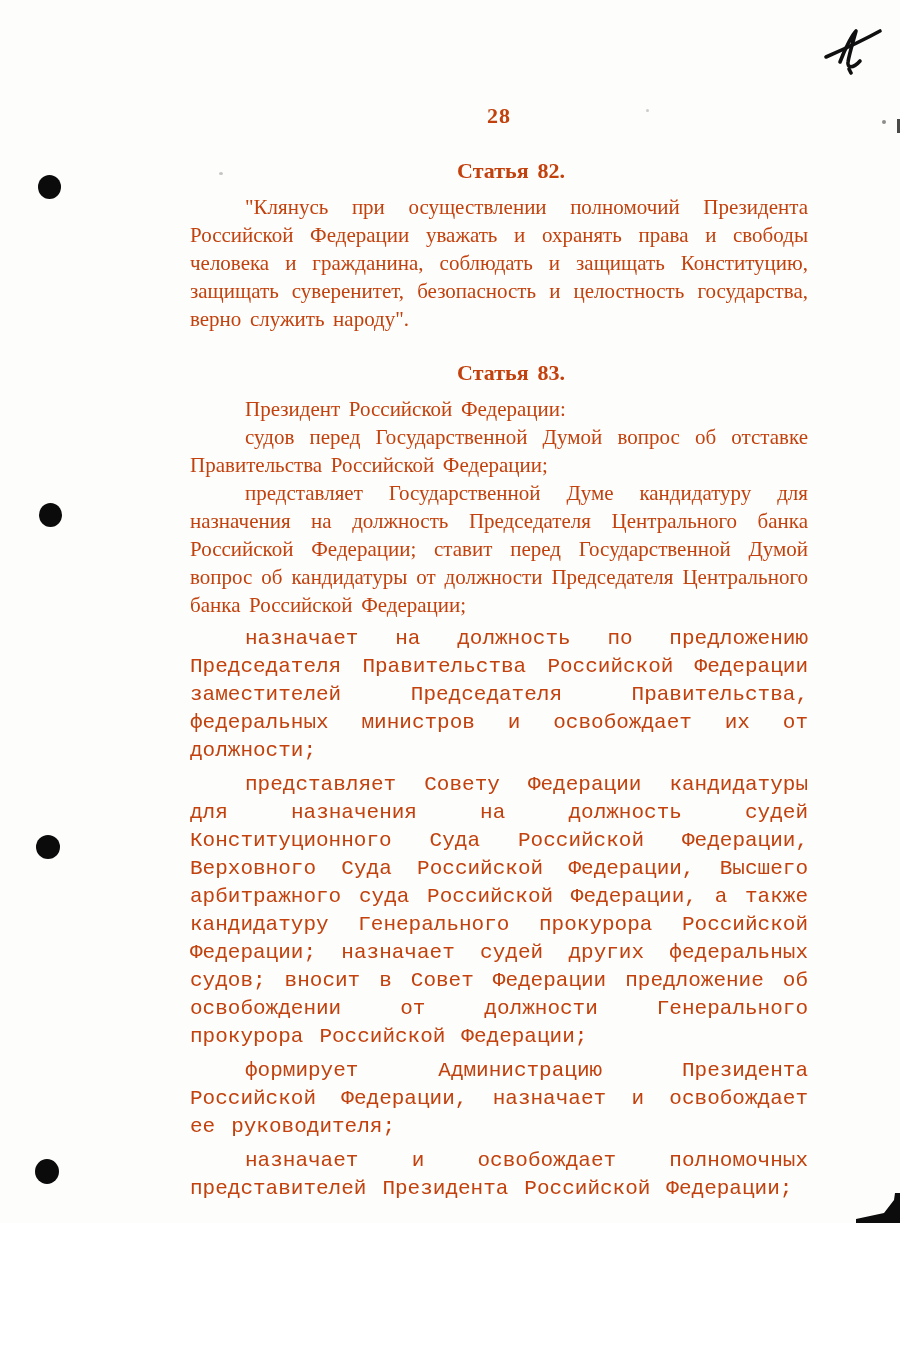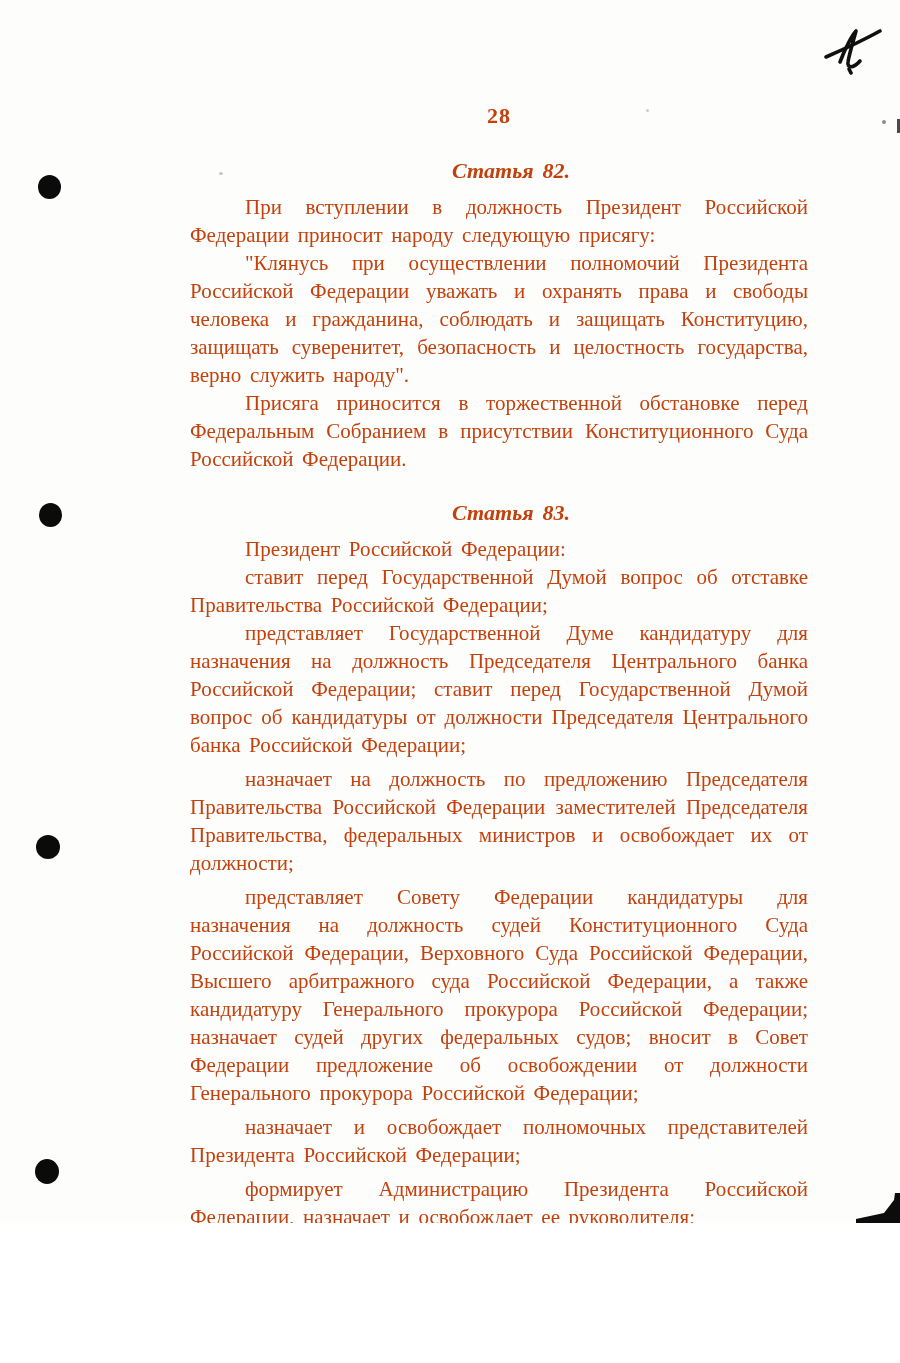--- a/index.html
+++ b/index.html
@@ -30,25 +30,24 @@
     text-align: justify;
     word-spacing: 0.16em;
   }
   .article-heading {
     font-size: 22px;
     font-weight: bold;
     text-align: center;
     margin: 0 0 8px 0;
     transform: translateX(12px);
     line-height: 28px;
-    font-style: italic;
   }
   .article-heading.second { margin-top: 26px; }
   .content p { margin: 0; text-indent: 55px; }
-  .content p.gap-sm { margin-top: 6px; }
+  .content p.gap-sm { margin-top: 6px; font-family: Liberation Mono, monospace; }
 
   .punch-dot {
     position: absolute;
     width: 23px; height: 24px;
     background: #0b0b0b;
     border-radius: 50%;
   }
   .punch-dot.d1 { left: 38px; top: 175px; }
   .punch-dot.d2 { left: 39px; top: 503px; }
   .punch-dot.d3 { left: 36px; top: 835px; width: 24px; }
@@ -115,28 +114,26 @@
   <svg class="corner-artifact" viewBox="0 0 46 30">
     <path d="M41 0 L46 0 L46 30 L2 30 L2 26 L30 20 L40 7 Z" fill="#0c0c0c"></path>
   </svg>
 
   <div class="page-number">28</div>
 
   <div class="content">
 
     <h2 class="article-heading">Статья 82.</h2>
 
-    <p>При вступлении в должность Президент Российской Федерации приносит народу следующую присягу:</p>
     <p>"Клянусь при осуществлении полномочий Президента Российской Федерации уважать и охранять права и свободы человека и гражданина, соблюдать и защищать Конституцию, защищать суверенитет, безопасность и целостность государства, верно служить народу".</p>
-    <p>Присяга приносится в торжественной обстановке перед Федеральным Собранием в присутствии Конституционного Суда Российской Федерации.</p>
 
     <h2 class="article-heading second">Статья 83.</h2>
 
     <p>Президент Российской Федерации:</p>
-    <p>ставит перед Государственной Думой вопрос об отставке Правительства Российской Федерации;</p>
+    <p>судов перед Государственной Думой вопрос об отставке Правительства Российской Федерации;</p>
     <p>представляет Государственной Думе кандидатуру для назначения на должность Председателя Центрального банка Российской Федерации; ставит перед Государственной Думой вопрос об кандидатуры от должности Председателя Центрального банка Российской Федерации;</p>
     <p class="gap-sm">назначает на должность по предложению Председателя Правительства Российской Федерации заместителей Председателя Правительства, федеральных министров и освобождает их от должности;</p>
     <p class="gap-sm">представляет Совету Федерации кандидатуры для назначения на должность судей Конституционного Суда Российской Федерации, Верховного Суда Российской Федерации, Высшего арбитражного суда Российской Федерации, а также кандидатуру Генерального прокурора Российской Федерации; назначает судей других федеральных судов; вносит в Совет Федерации предложение об освобождении от должности Генерального прокурора Российской Федерации;</p>
+    <p class="gap-sm">формирует Администрацию Президента Российской Федерации, назначает и освобождает ее руководителя;</p>
     <p class="gap-sm">назначает и освобождает полномочных представителей Президента Российской Федерации;</p>
-    <p class="gap-sm">формирует Администрацию Президента Российской Федерации, назначает и освобождает ее руководителя;</p>
 
   </div>
 </div>
 
 </body></html>

